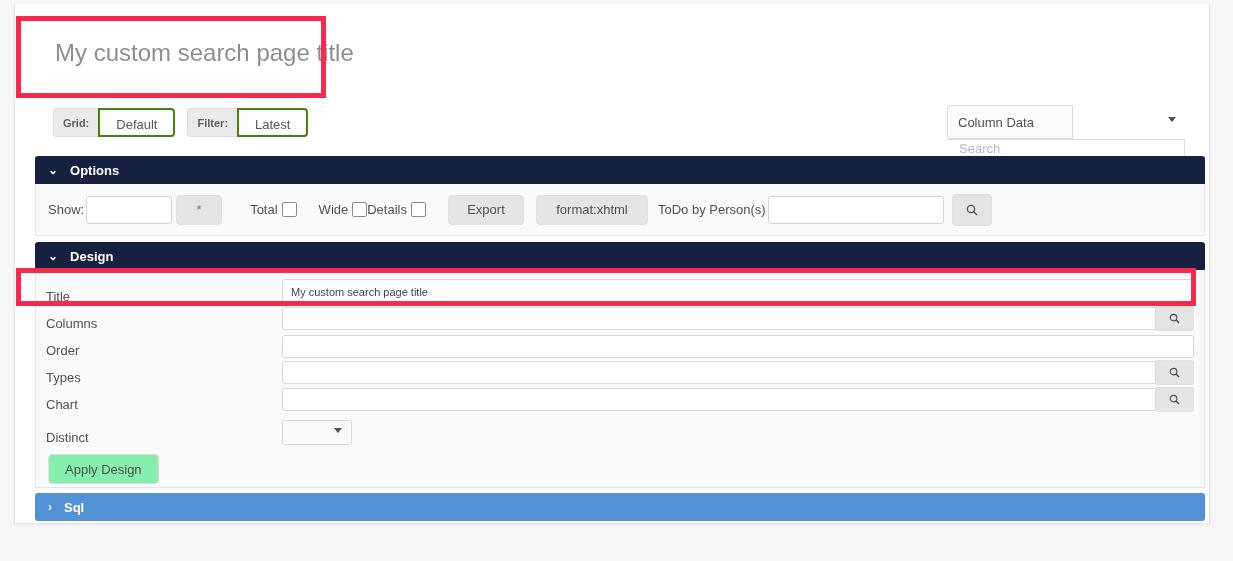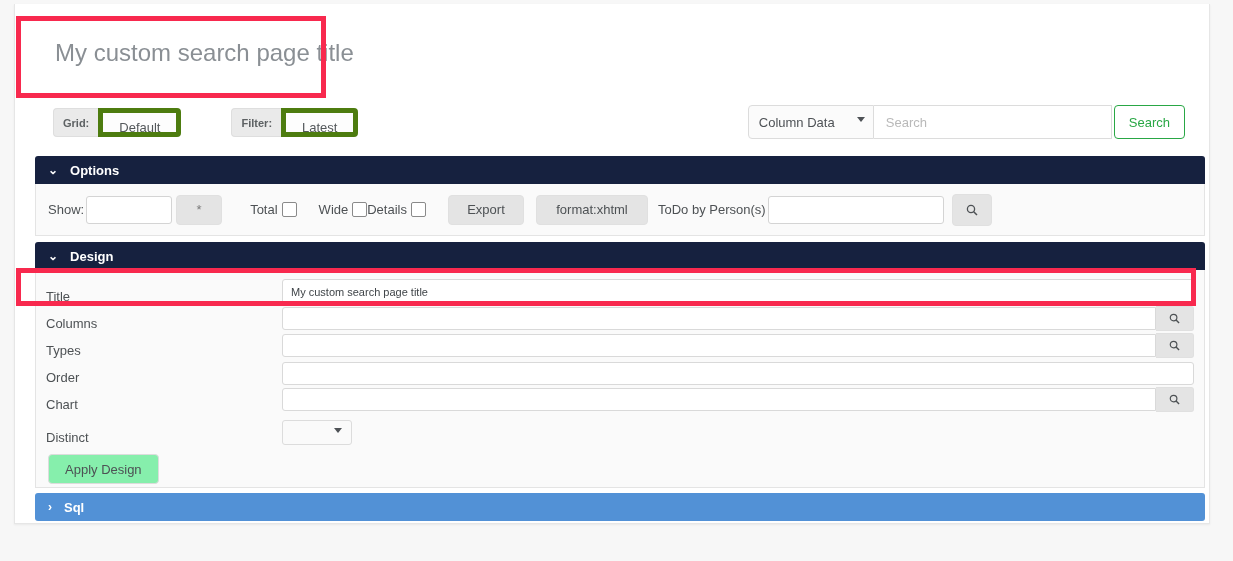--- a/index.html
+++ b/index.html
@@ -45,57 +45,57 @@
     white-space: nowrap;
   }
 
   
   .pill-bar {
     position: absolute;
     left: 38px;
     top: 104px;
     display: flex;
     align-items: center;
-    gap: 38px;
   }
   .pill-group { display: flex; margin-right: 12px; }
   .pill-label {
     background: #eaeaea;
     border: 1px solid #dedede;
     border-right: none;
     border-radius: 4px 0 0 4px;
     font-size: 11px;
     font-weight: bold;
     color: #5d6163;
     padding: 0 9px;
     height: 29px;
     line-height: 29px;
     box-sizing: border-box;
   }
   .pill-value {
     background: #fdfdfd;
-    border: 5px solid #4d7c0f;
+    border: 2px solid #4d7c0f;
     border-radius: 0 4px 4px 0;
     font-size: 13px;
     color: #54585b;
     padding: 0 16px;
     height: 29px;
     line-height: 29px;
     box-sizing: border-box;
     cursor: pointer;
   }
 
   
   .search-bar {
     position: absolute;
     right: 24px;
     top: 101px;
     display: flex;
     align-items: stretch;
     height: 34px;
+    flex-direction: column;
   }
   .search-select {
     width: 126px;
     height: 34px;
     border: 1px solid #dcdcdc;
     border-radius: 4px 0 0 4px;
     background: #fbfbfb;
     font-size: 13px;
     color: #4e5256;
     font-family: "Liberation Sans", sans-serif;
@@ -397,40 +397,40 @@
           <div class="mag">
             <svg width="11" height="11" viewBox="0 0 12 12">
               <circle cx="5" cy="5" r="3.6" fill="none" stroke="#4d5154" stroke-width="1.3"></circle>
               <line x1="7.7" y1="7.7" x2="11" y2="11" stroke="#4d5154" stroke-width="1.5"></line>
             </svg>
           </div>
         </div>
       </div>
 
       <div class="drow">
+        <span class="dlabel">Order</span>
+        <div class="dfield">
+          <input class="dinput" type="text" style="">
+        </div>
+      </div>
+
+      <div class="drow">
         <span class="dlabel">Types</span>
         <div class="dfield">
           <input class="dinput" type="text" style="border-radius: 3px 0px 0px 3px;">
           <div class="mag">
             <svg width="11" height="11" viewBox="0 0 12 12">
               <circle cx="5" cy="5" r="3.6" fill="none" stroke="#4d5154" stroke-width="1.3"></circle>
               <line x1="7.7" y1="7.7" x2="11" y2="11" stroke="#4d5154" stroke-width="1.5"></line>
             </svg>
           </div>
         </div>
       </div>
 
       <div class="drow">
-        <span class="dlabel">Order</span>
-        <div class="dfield">
-          <input class="dinput" type="text" style="">
-        </div>
-      </div>
-
-      <div class="drow">
         <span class="dlabel">Chart</span>
         <div class="dfield">
           <input class="dinput" type="text" style="border-radius: 3px 0px 0px 3px;">
           <div class="mag">
             <svg width="11" height="11" viewBox="0 0 12 12">
               <circle cx="5" cy="5" r="3.6" fill="none" stroke="#4d5154" stroke-width="1.3"></circle>
               <line x1="7.7" y1="7.7" x2="11" y2="11" stroke="#4d5154" stroke-width="1.5"></line>
             </svg>
           </div>
         </div>

